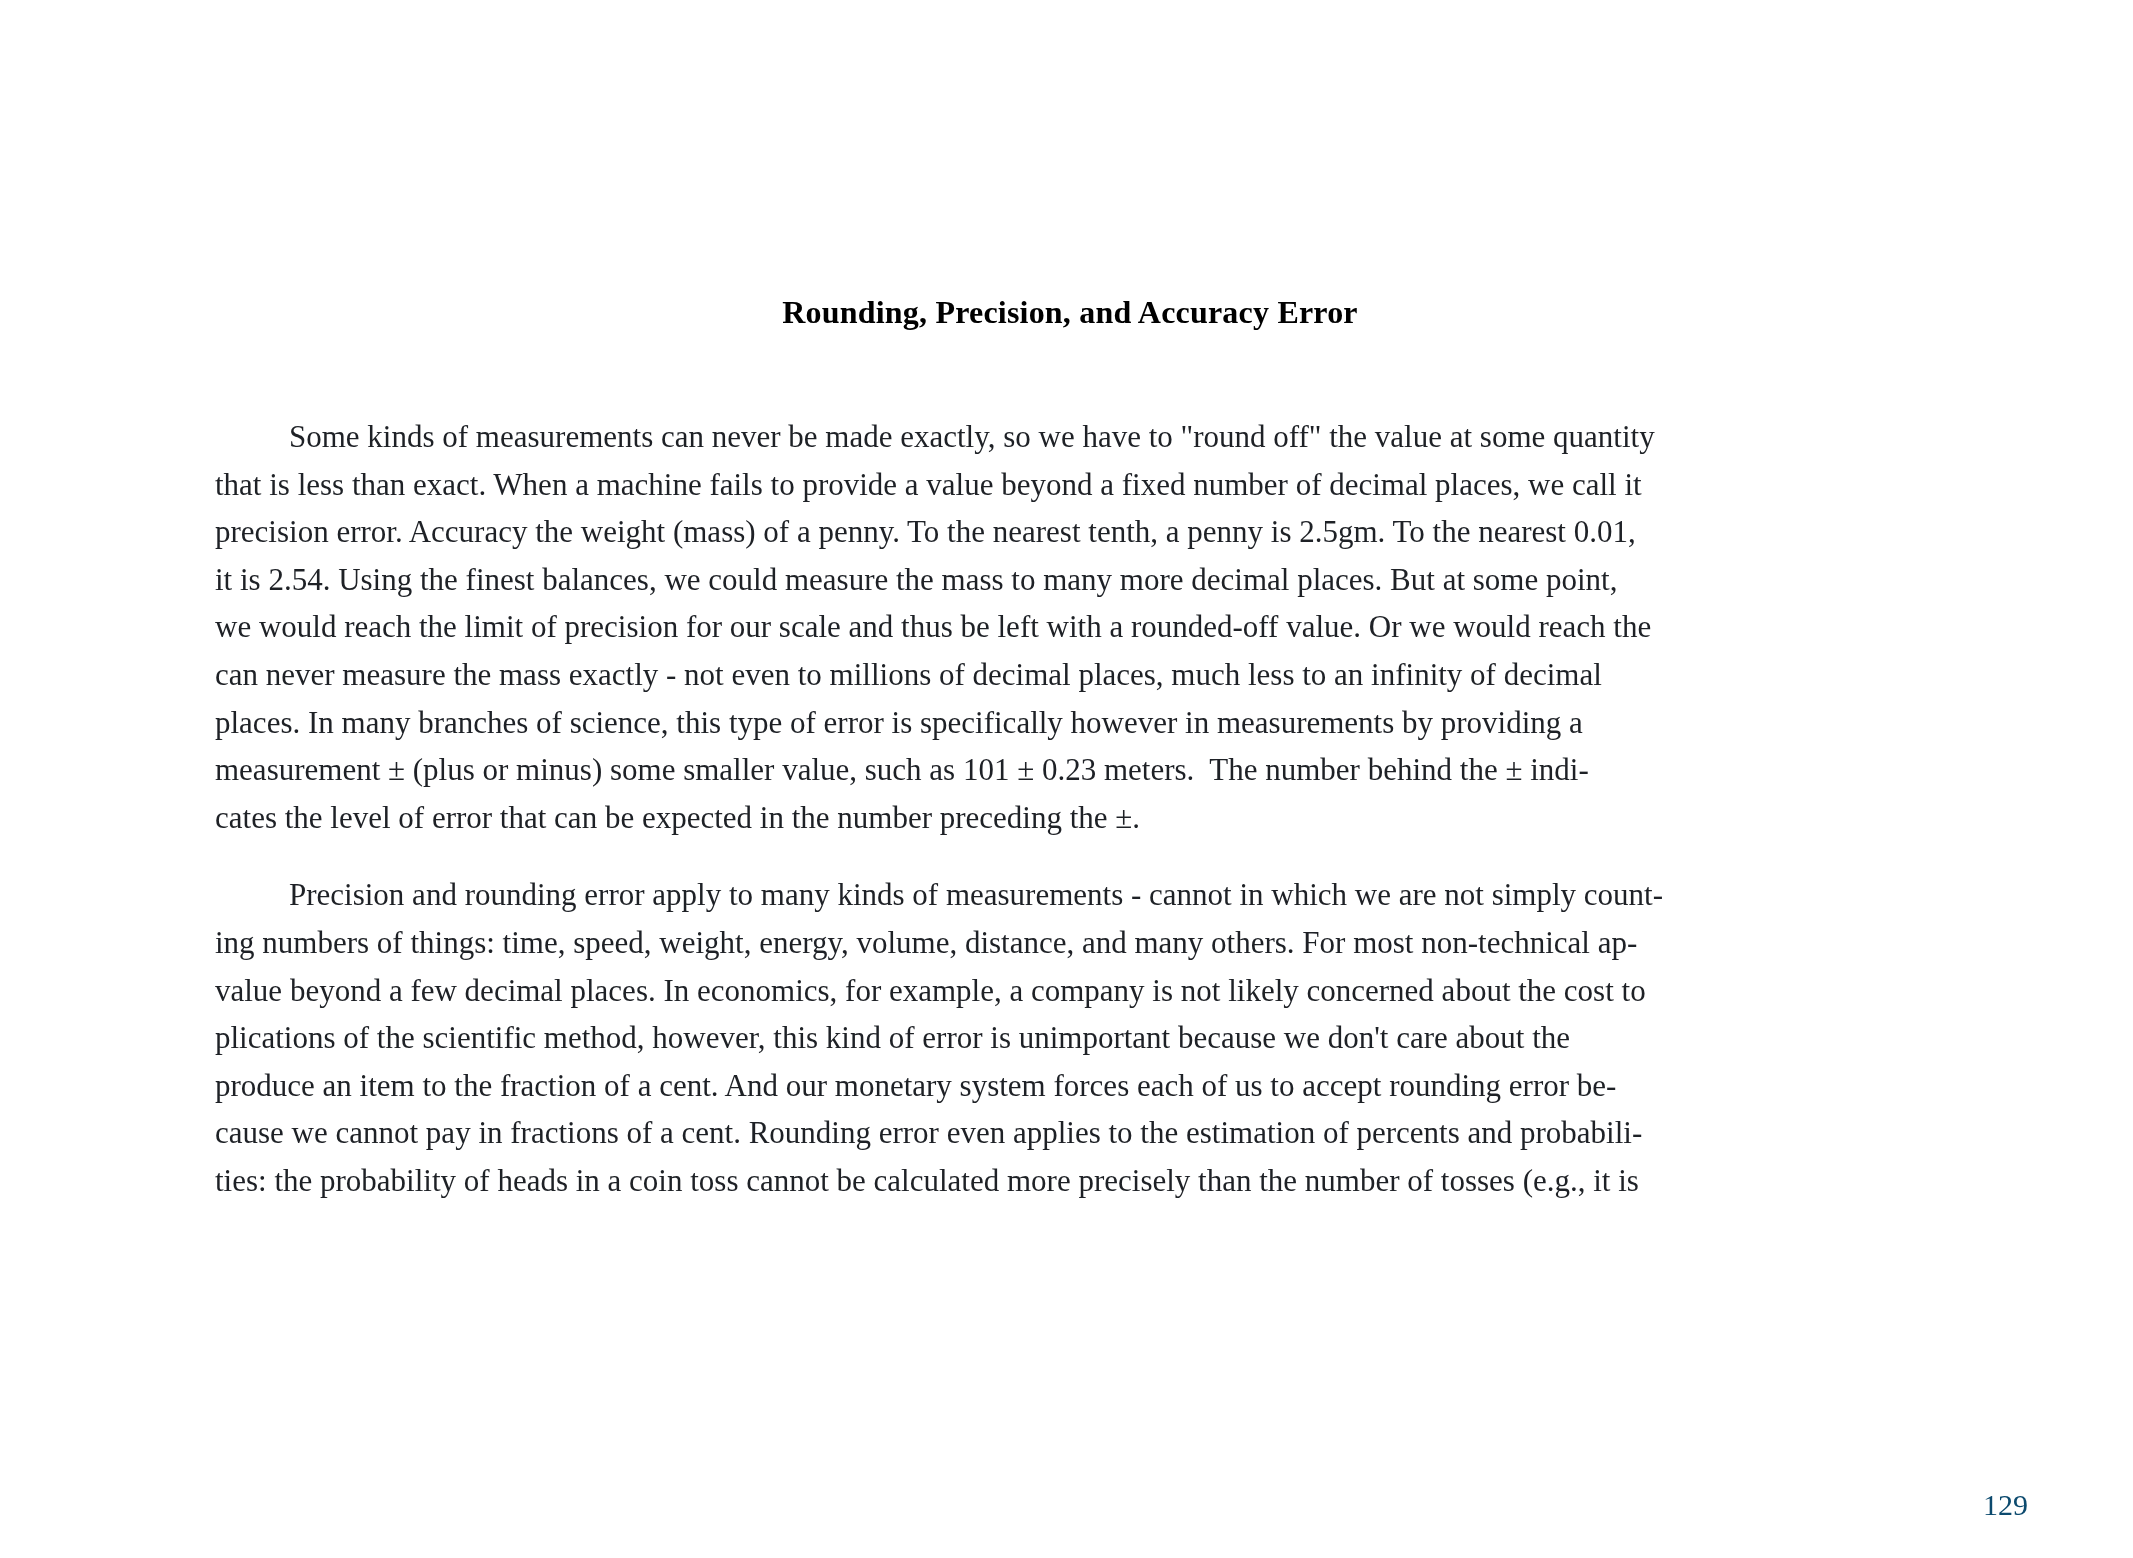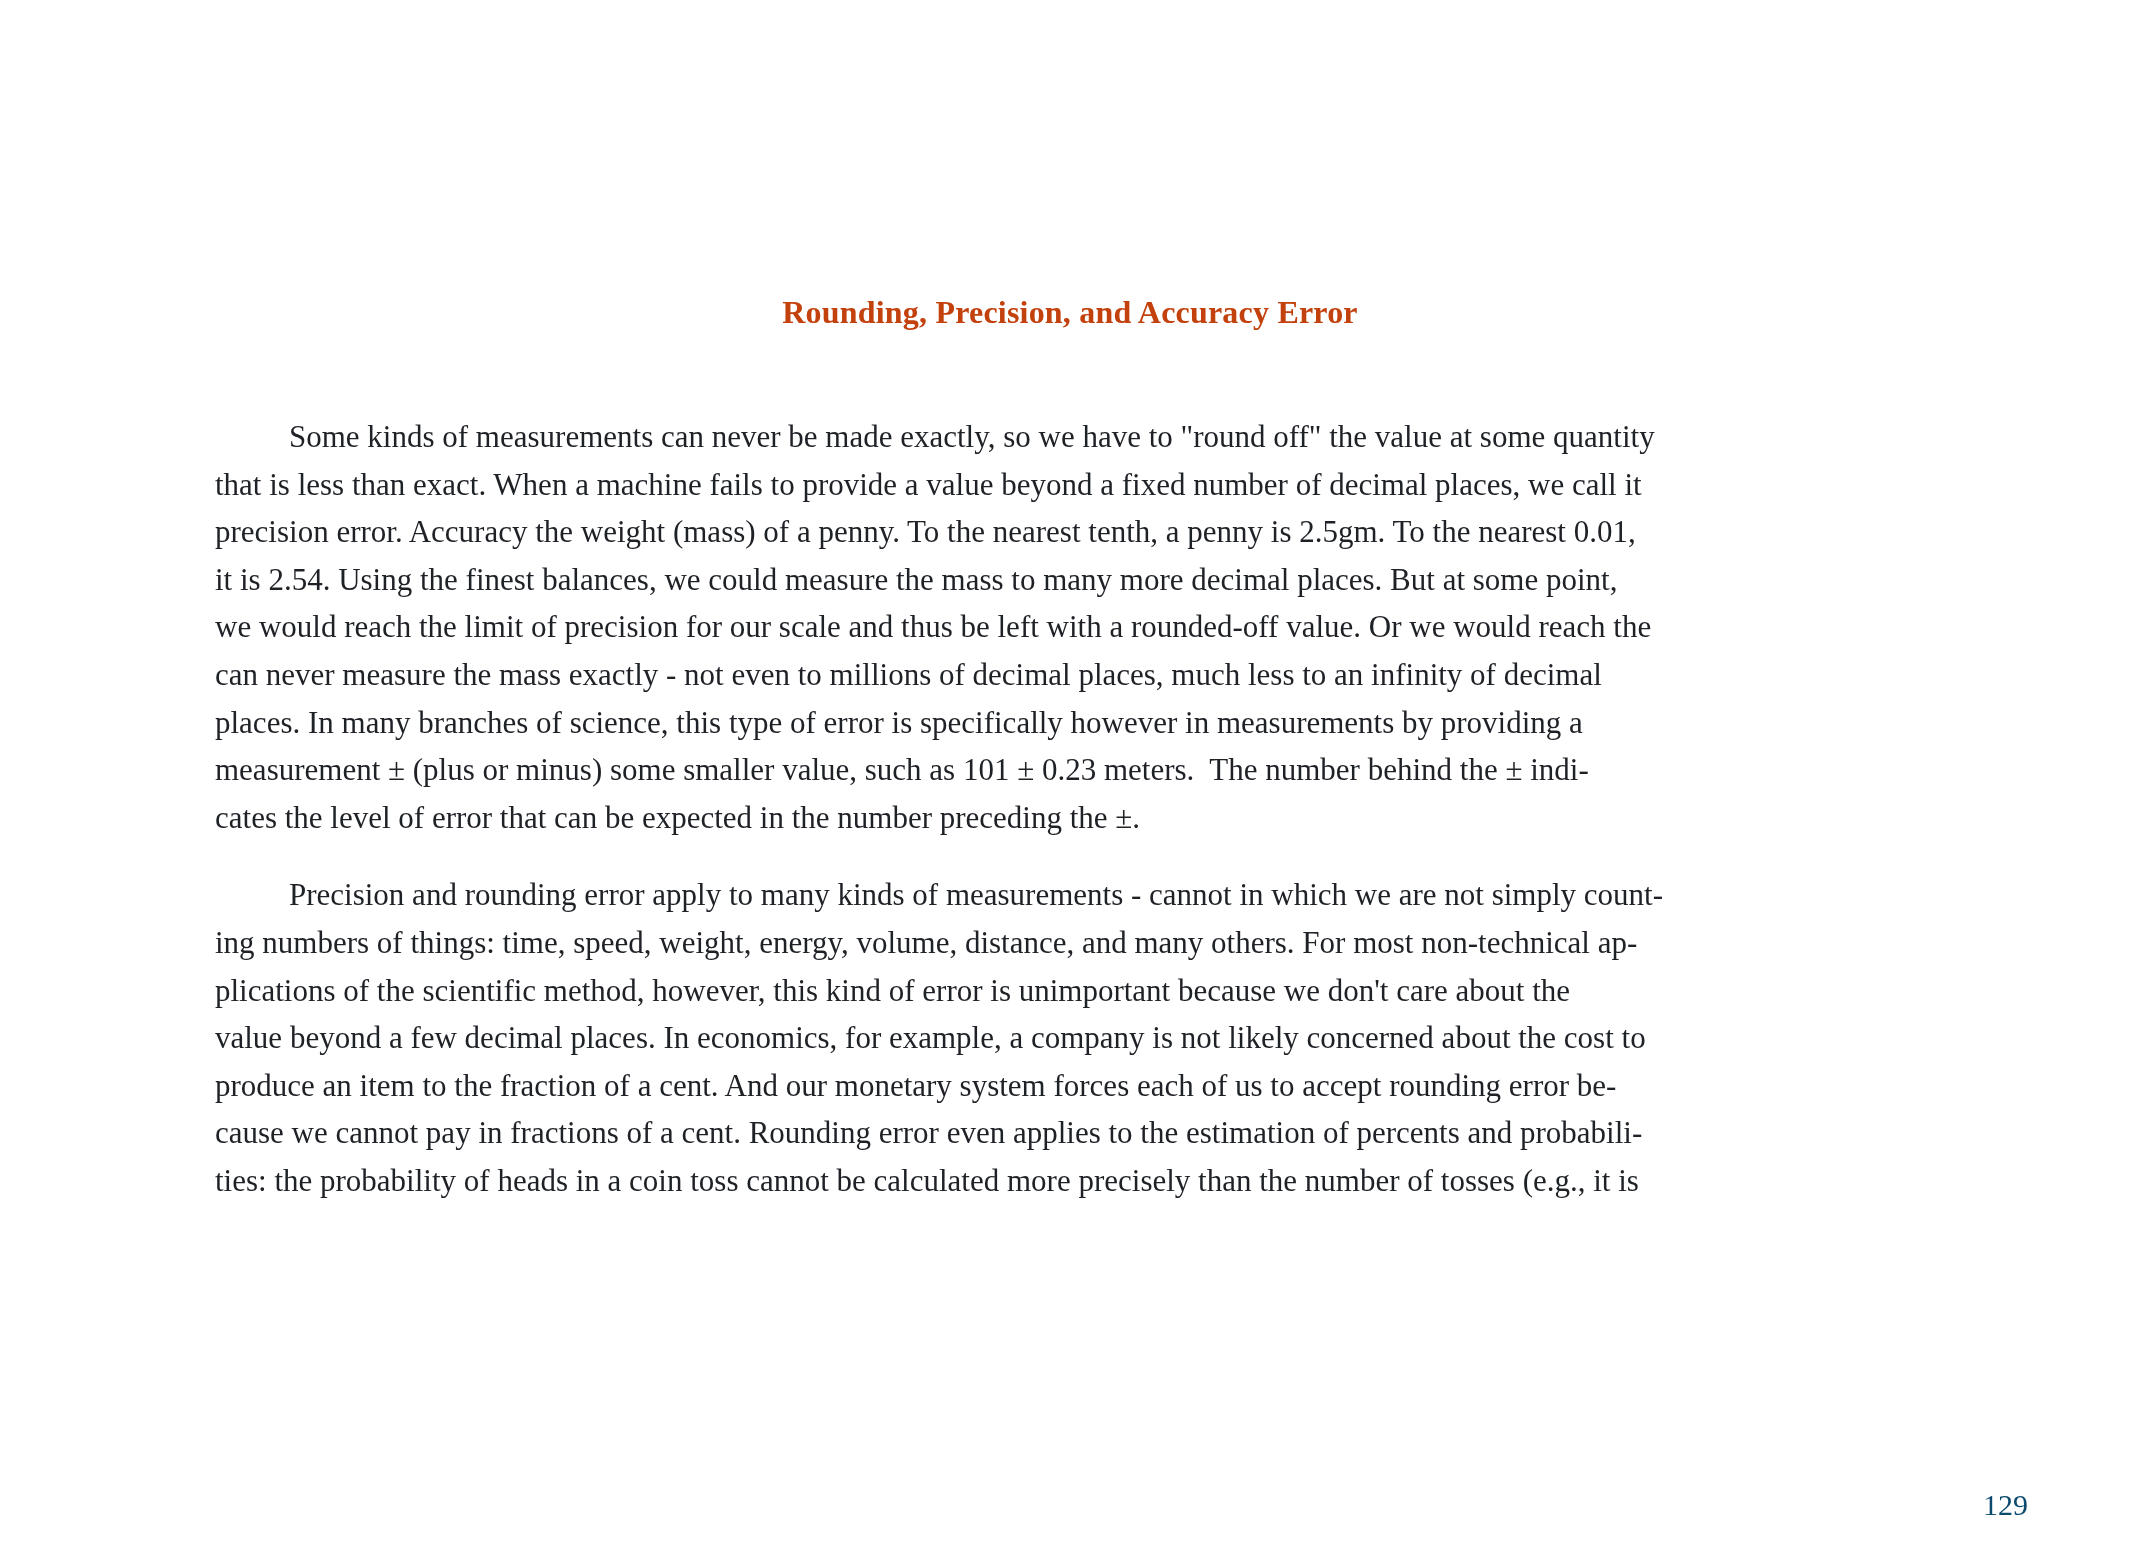--- a/index.html
+++ b/index.html
@@ -12,21 +12,21 @@
     overflow: hidden;
   }
   .doc-title {
     position: absolute;
     top: 294px;
     left: 215px;
     width: 1710px;
     text-align: center;
     font-size: 32px;
     font-weight: bold;
-    color: #c2410c;
+    color: #000000;
     letter-spacing: 0.2px;
   }
   .content {
     position: absolute;
     top: 366px;
     left: 215px;
     width: 1710px;
     font-size: 31px;
     line-height: 47.6px;
     color: #1e2126;
@@ -61,22 +61,22 @@
         <div class="line">we would reach the limit of precision for our scale and thus be left with a rounded-off value. Or we would reach the</div>
         <div class="line">can never measure the mass exactly - not even to millions of decimal places, much less to an infinity of decimal</div>
         <div class="line">places. In many branches of science, this type of error is specifically however in measurements by providing a</div>
         <div class="line">measurement ± (plus or minus) some smaller value, such as 101 ± 0.23 meters.  The number behind the ± indi-</div>
         <div class="line">cates the level of error that can be expected in the number preceding the ±.</div>
       </div>
 
     <div class="para">
         <div class="line">Precision and rounding error apply to many kinds of measurements - cannot in which we are not simply count-</div>
         <div class="line">ing numbers of things: time, speed, weight, energy, volume, distance, and many others. For most non-technical ap-</div>
+        <div class="line">value beyond a few decimal places. In economics, for example, a company is not likely concerned about the cost to</div>
         <div class="line">plications of the scientific method, however, this kind of error is unimportant because we don't care about the</div>
-        <div class="line">value beyond a few decimal places. In economics, for example, a company is not likely concerned about the cost to</div>
         <div class="line">produce an item to the fraction of a cent. And our monetary system forces each of us to accept rounding error be-</div>
         <div class="line">cause we cannot pay in fractions of a cent. Rounding error even applies to the estimation of percents and probabili-</div>
         <div class="line">ties: the probability of heads in a coin toss cannot be calculated more precisely than the number of tosses (e.g., it is</div>
       </div>
 
   </div>
 
   <div class="page-number">129</div>
 
 </div>

